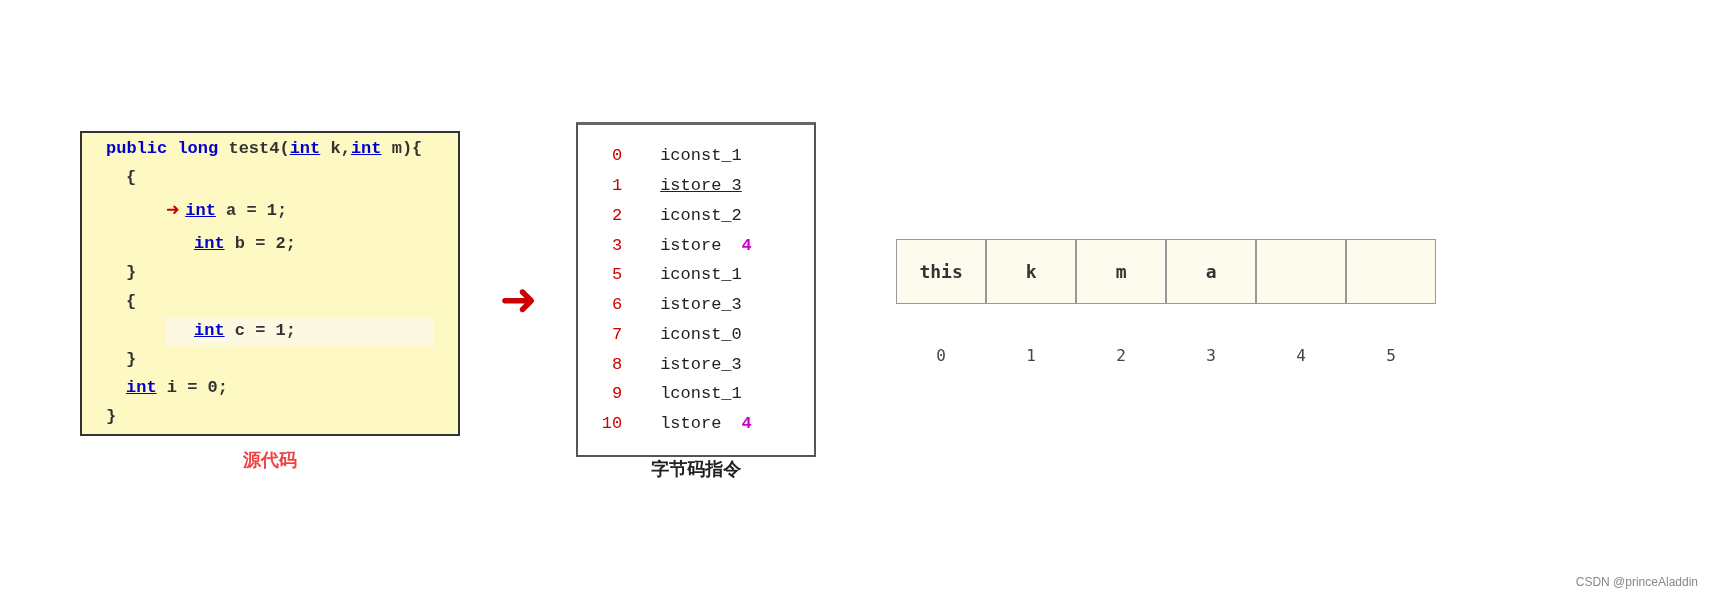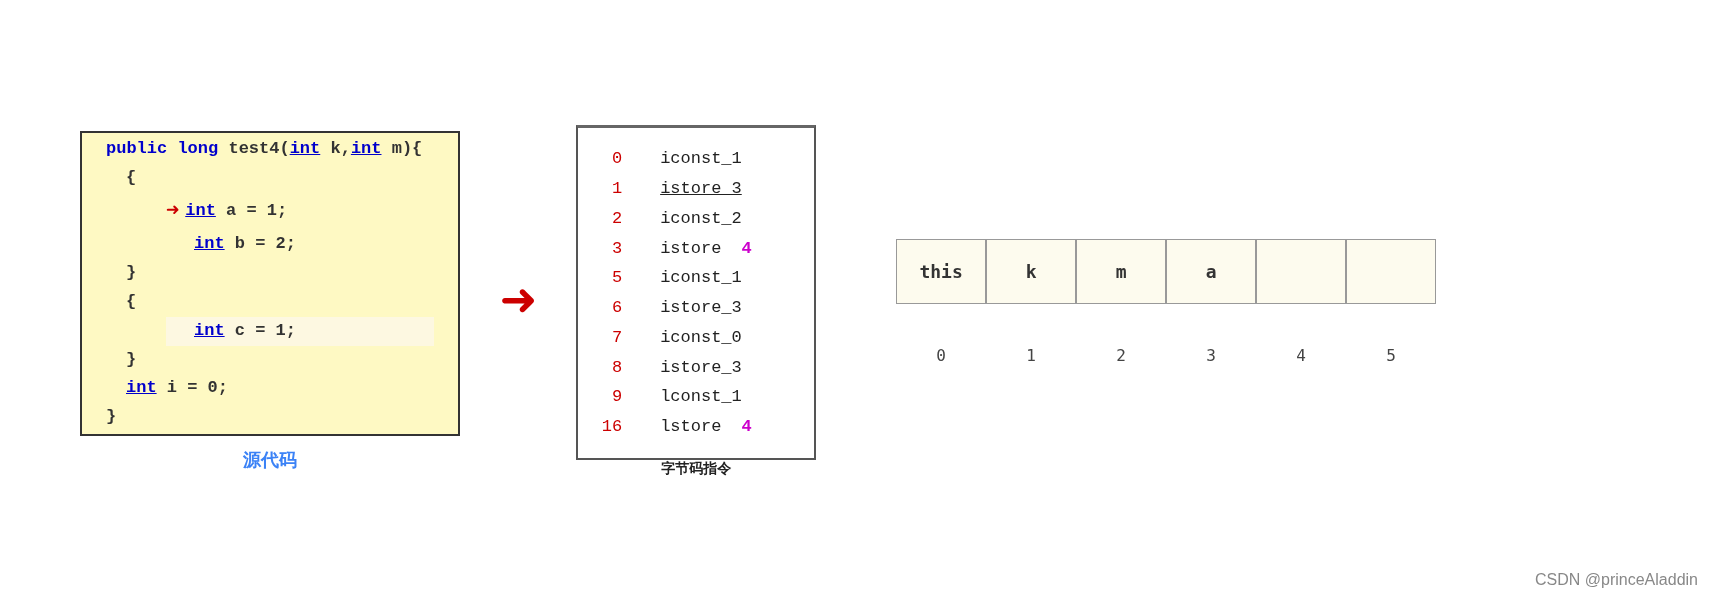--- a/index.html
+++ b/index.html
@@ -50,21 +50,21 @@
       font-size: 22px;
       margin-right: 6px;
     }
     .indent1 { margin-left: 20px; }
     .indent2 { margin-left: 60px; }
     .source-label {
       text-align: right;
       font-family: 'Microsoft YaHei', 'SimHei', sans-serif;
       font-size: 18px;
       font-weight: bold;
-      color: #3b82f6;
+      color: #ef4444;
       margin-top: 12px;
     }
 
     
     .big-arrow {
       color: #cc0000;
       font-size: 60px;
       display: flex;
       align-items: center;
       flex-shrink: 0;
@@ -85,21 +85,21 @@
       line-height: 1.75;
       font-size: 17px;
     }
     .bc-num { color: #cc0000; min-width: 24px; text-align: right; }
     .bc-instr { color: #222; margin-left: 28px; }
     .bc-operand { color: #cc00cc; font-weight: bold; }
     .bc-underline { text-decoration: underline; }
     .bytecode-label {
       text-align: center;
       font-family: 'Microsoft YaHei', 'SimHei', sans-serif;
-      font-size: 14px;
+      font-size: 18px;
       font-weight: bold;
       color: #222;
       margin-top: 0;
     }
 
     
     .lv-section {
       display: flex;
       flex-direction: column;
       align-items: center;
@@ -136,21 +136,21 @@
       font-size: 16px;
       color: #444;
       font-family: 'Consolas', monospace;
     }
 
     
     .watermark {
       position: fixed;
       bottom: 14px;
       right: 20px;
-      font-size: 16px;
+      font-size: 12px;
       color: #888;
       font-family: sans-serif;
     }
   </style>
 </head>
 <body>
 
 <div class="main-container">
 
   <div style="display:flex;flex-direction:column;align-items:center;">
@@ -257,21 +257,21 @@
         <span class="bc-num">8</span>
         <span class="bc-instr">istore_3</span>
       </div>
 
       <div class="bytecode-row">
         <span class="bc-num">9</span>
         <span class="bc-instr">lconst_1</span>
       </div>
 
       <div class="bytecode-row">
-        <span class="bc-num">16</span>
+        <span class="bc-num">10</span>
         <span class="bc-instr">lstore&nbsp;</span>
           <span class="bc-operand">4</span>
       </div>
 
     </div>
     <div class="bytecode-label">字节码指令</div>
   </div>
 
   <div class="lv-section">
     <div class="lv-table">

